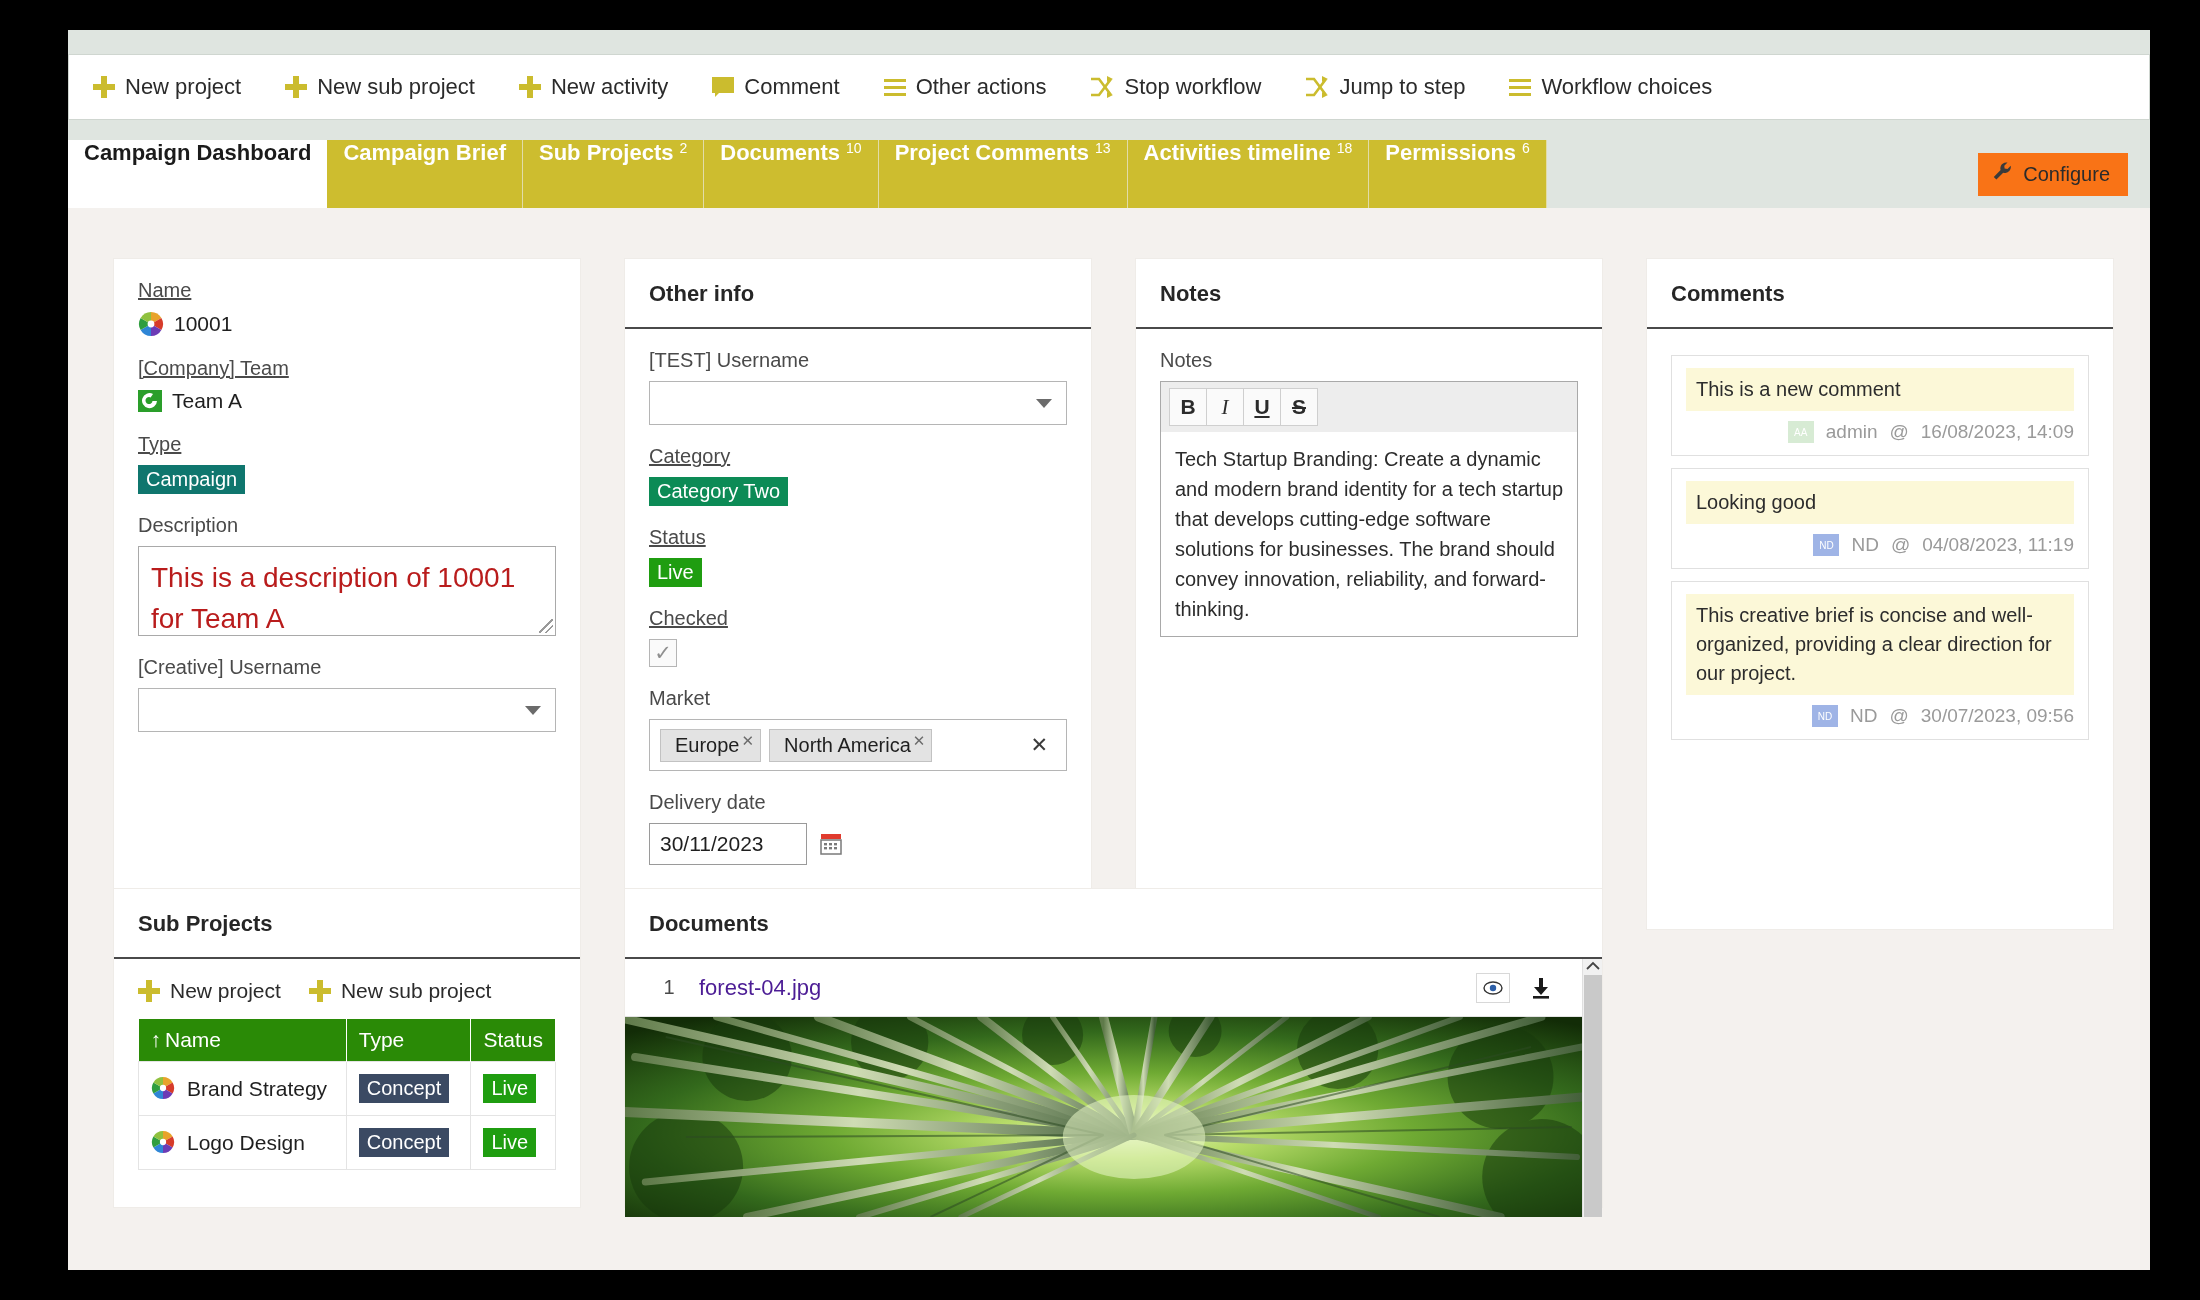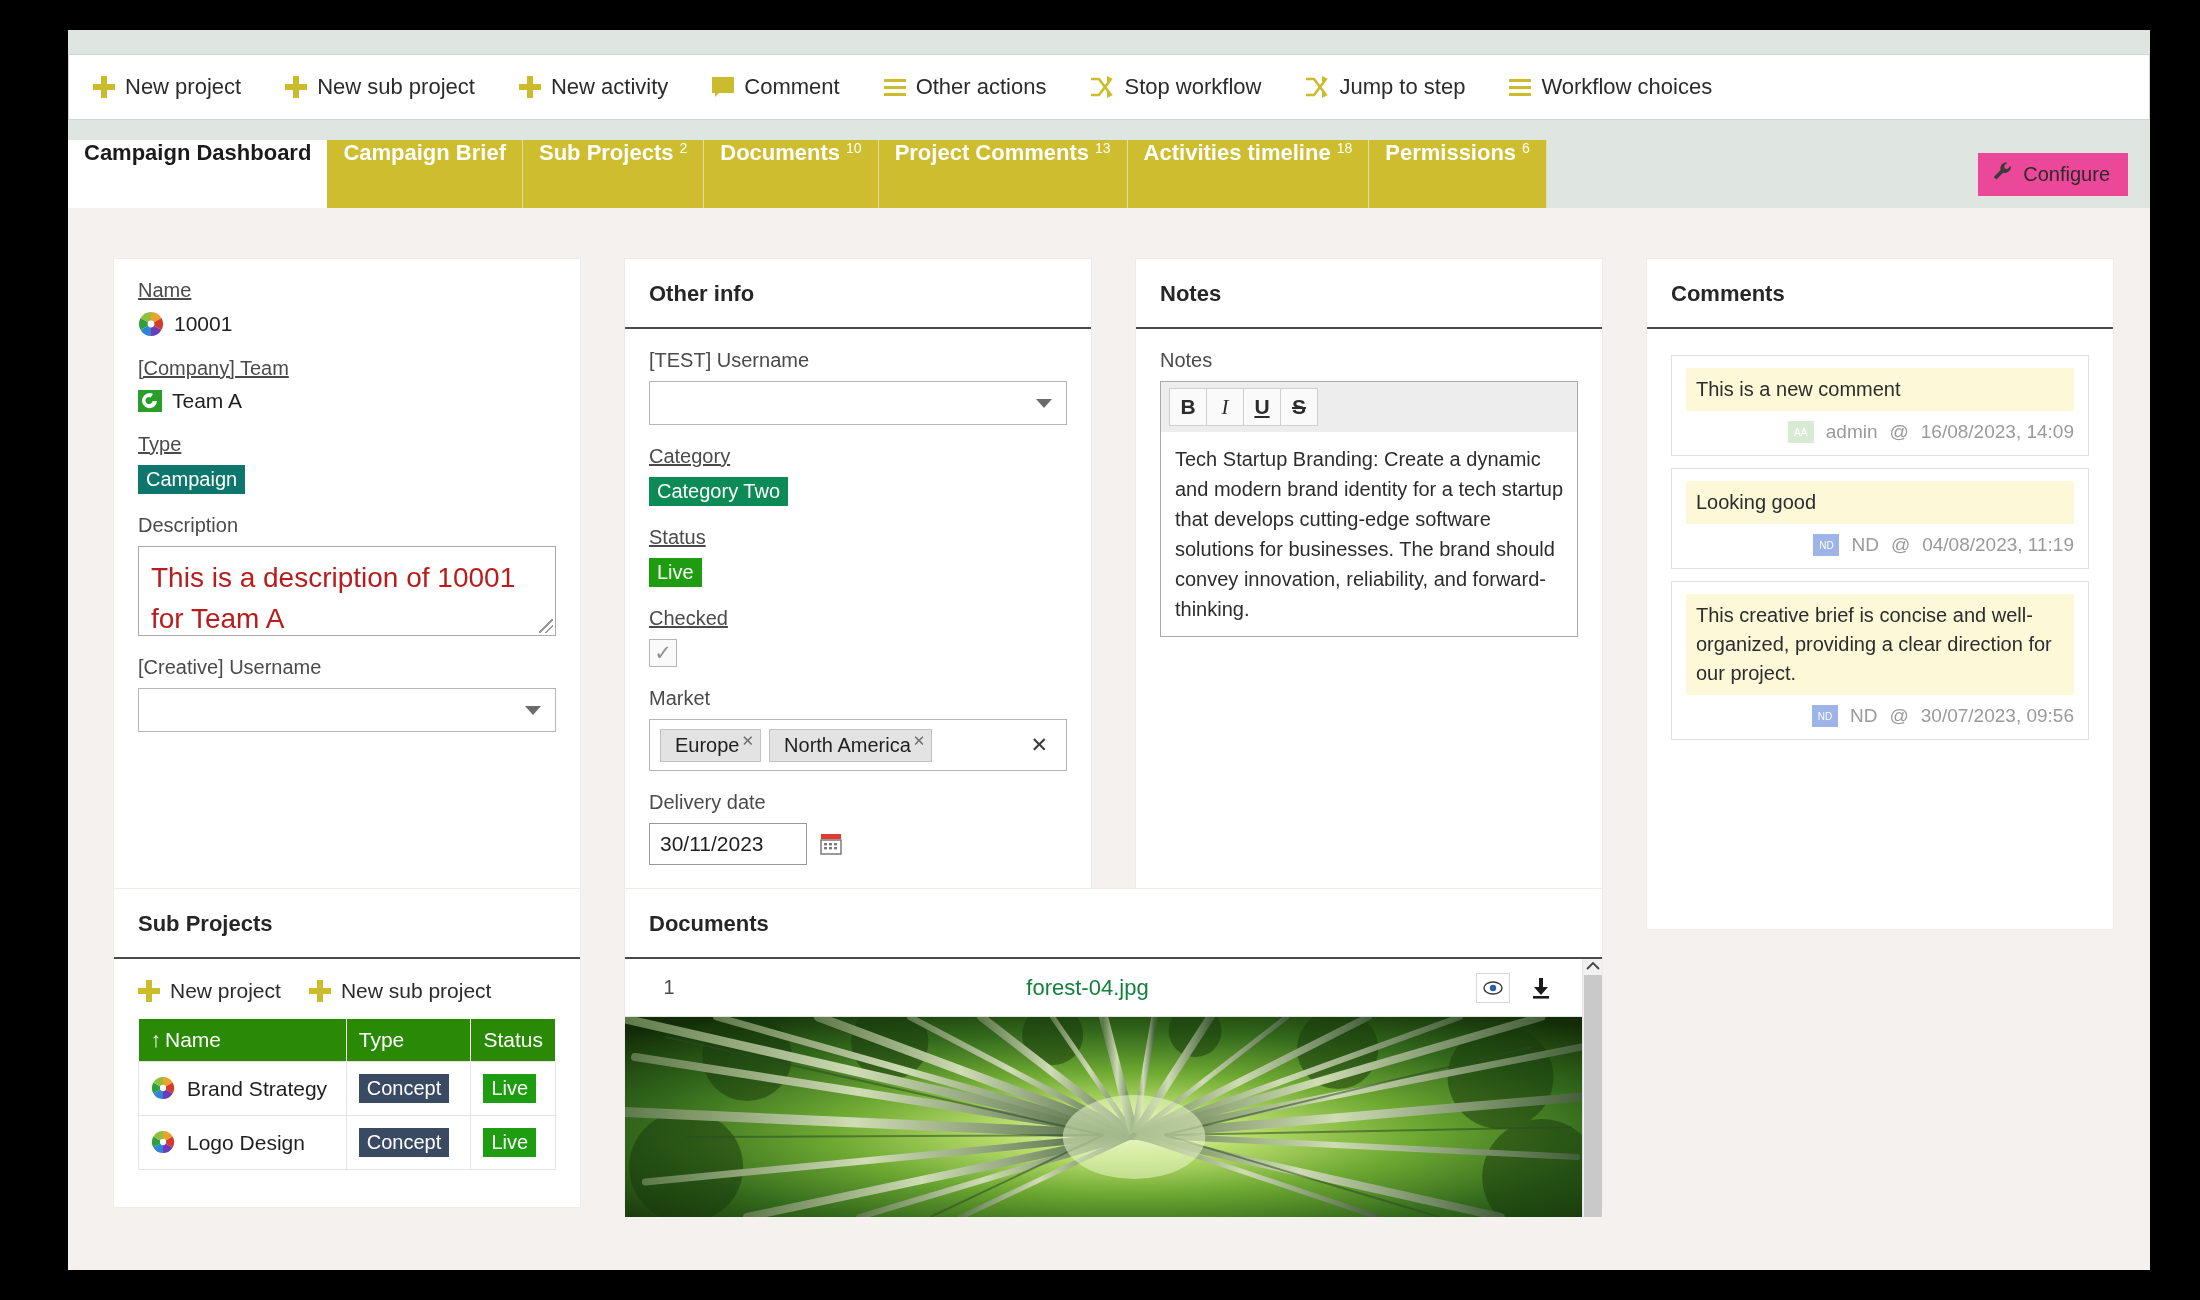--- a/index.html
+++ b/index.html
@@ -80,21 +80,21 @@
     padding: 0 16px;
     border-right: 1px solid #e2dca8;
     cursor: pointer; white-space: nowrap;
   }
   .tab.active { background: #fff; color: #1b1b1b; border-right: none; }
   .tab sup { font-size: 14px; font-weight: normal; margin-left: 6px; vertical-align: super; }
   .cfg-wrap {
     position: absolute; right: 22px; top: 13px;
   }
   .cfg-btn {
-    background: #ec4899; color: #2b2b2b;
+    background: #f97316; color: #2b2b2b;
     font-size: 20px;
     padding: 8px 18px 8px 14px;
     display: flex; align-items: center; gap: 9px;
     cursor: pointer;
   }
 
   
   .content {
     position: absolute; left: 0; top: 178px;
     width: 2082px; height: 1062px;
@@ -231,21 +231,21 @@
   }
   table.sp td { border: 1px solid #e4e4e4; padding: 12px; font-size: 21px; color: #1f1f1f; }
   .sortarrow { display: inline-block; margin-right: 4px; }
 
   
   .doc-hdr {
     display: flex; align-items: center; height: 58px;
     border-bottom: 1px solid #e4e4e4; padding: 0 14px;
   }
   .doc-num { width: 60px; text-align: center; font-size: 20px; color: #4a4a4a; }
-  .doc-name { flex: 1; text-align: center; font-size: 22px; color: #15803d; }
+  .doc-name { flex: 1; font-size: 22px; color: #4c1d95; }
   .doc-acts { display: flex; align-items: center; gap: 14px; padding-right: 10px; }
   .icobtn { width: 34px; height: 30px; border: 1px solid #d8d8d8; display: flex; align-items: center; justify-content: center; cursor: pointer; }
   .icobtn.bare { border: none; }
 
   .scrolltrack {
     width: 20px; background: #f1f1f1; border-left: 1px solid #e0e0e0;
     display: flex; flex-direction: column; align-items: center;
   }
   .scrollup { font-size: 14px; color: #444; padding-top: 2px; }
   .scrollthumb { width: 18px; background: #c9c9c9; flex: 1; margin-top: 4px; }

